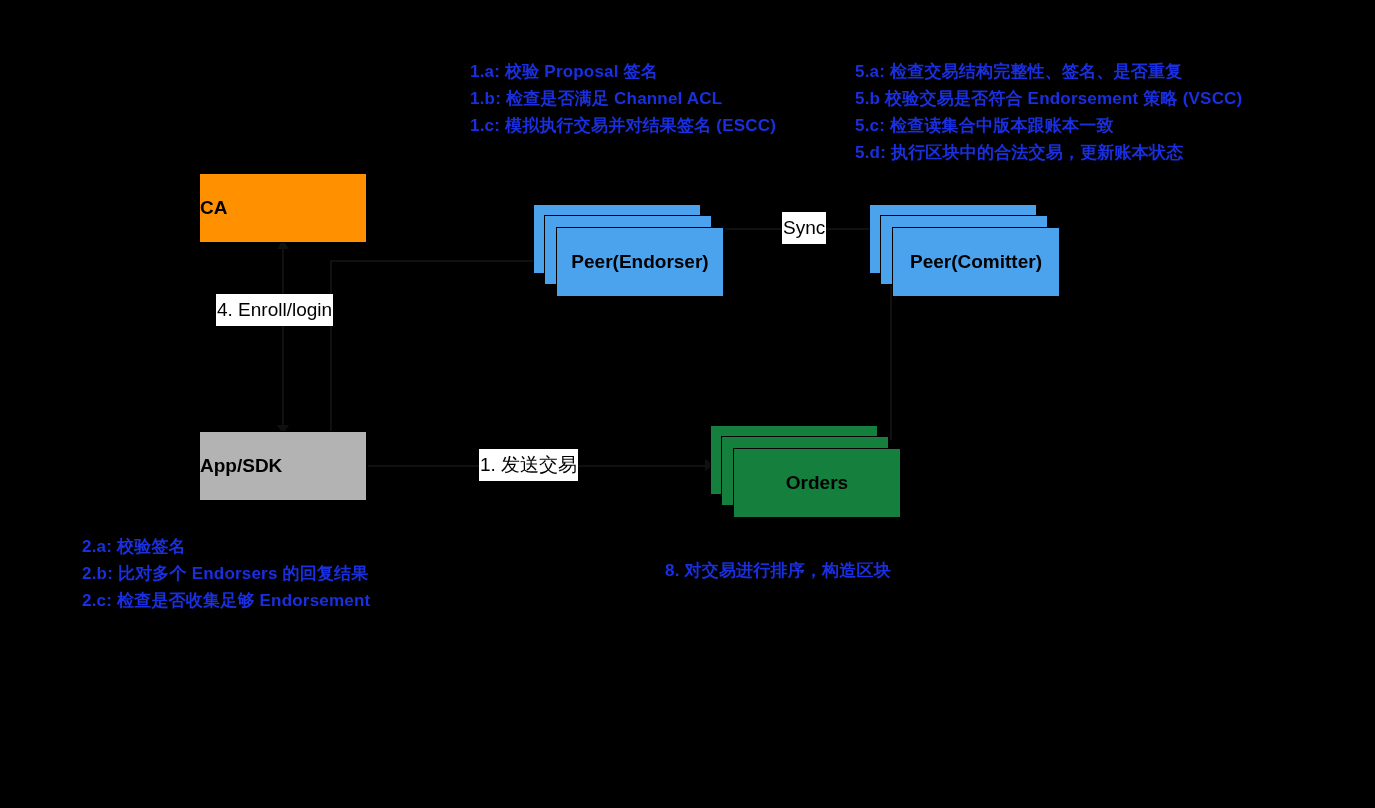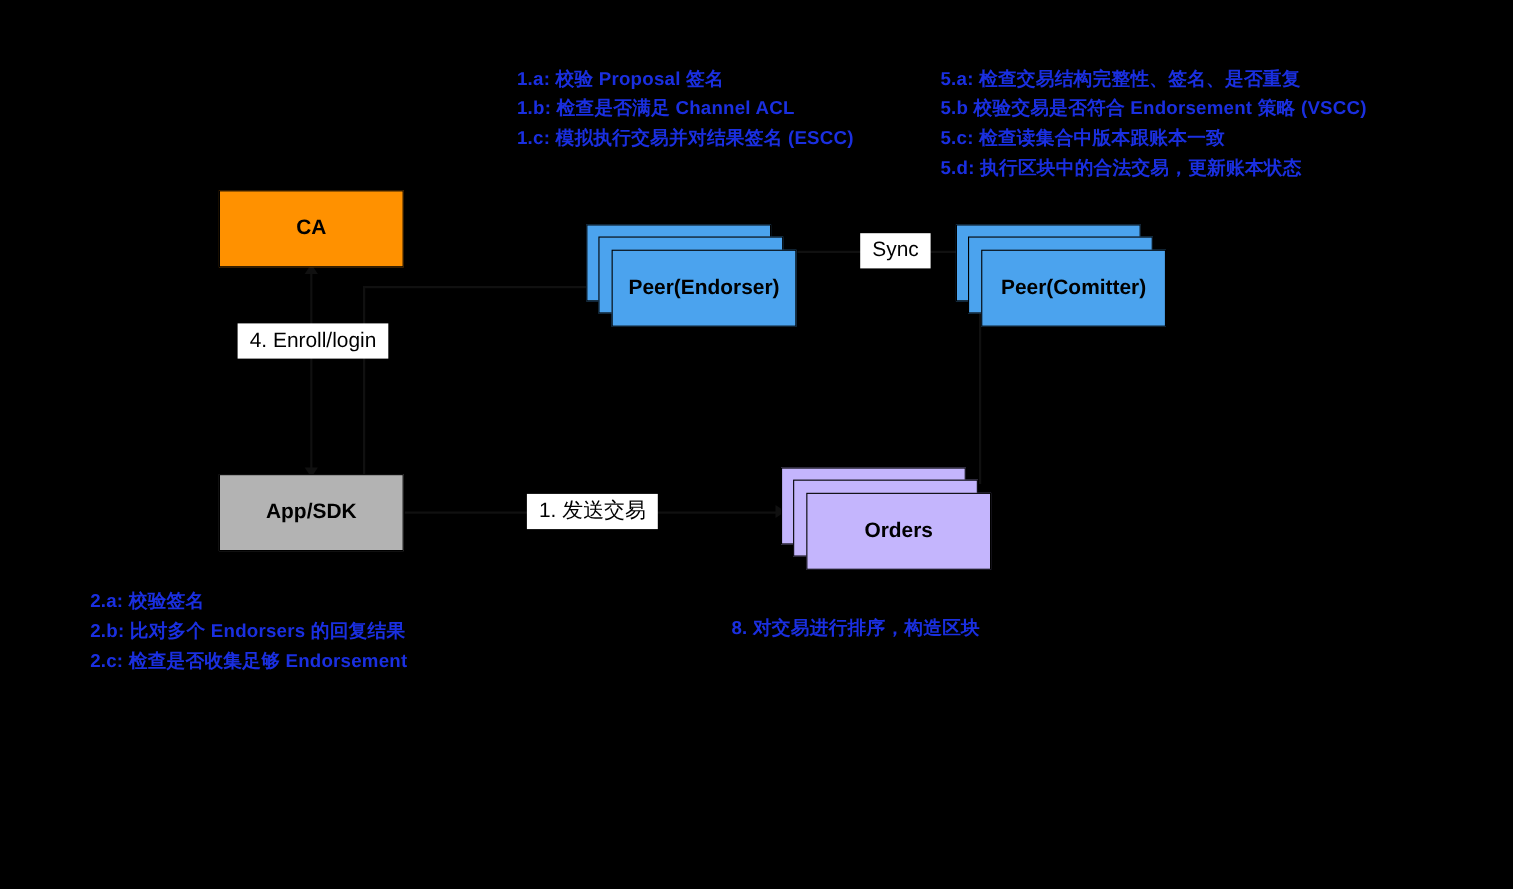--- a/index.html
+++ b/index.html
@@ -29,21 +29,21 @@
   }
   .note div { white-space: nowrap; }
 
   
   .box {
     position: absolute;
     box-sizing: border-box;
     border: 1px solid #000000;
     display: flex;
     align-items: center;
-    justify-content: center;
+    justify-content: flex-start;
     color: #000000;
     font-weight: 700;
     font-size: 19px;
   }
   .box.ca      { background: #ff9100; }
   .box.appsdk  { background: #b3b3b3; }
 
   
   .stack { position: absolute; }
   .stack .card {
@@ -53,21 +53,21 @@
   }
   .stack .card.front {
     display: flex;
     align-items: center;
     justify-content: center;
     color: #000000;
     font-weight: 700;
     font-size: 19px;
   }
   .stack.blue  .card { background: #4ba3ee; margin-top: 36px; }
-  .stack.green .card { background: #c4b5fd; }
+  .stack.green .card { background: #15803d; }
 
   
   .conn {
     position: absolute;
     background: #101010;
   }
   .conn.h { height: 2px; }
   .conn.v { width: 2px; }
   .arrowhead {
     position: absolute;
@@ -86,21 +86,21 @@
     border-width: 9px 6px 0 6px;
     border-color: #101010 transparent transparent transparent;
   }
 
   
   .edge-label {
     position: absolute;
     background: #ffffff;
     color: #000000;
     font-size: 19px;
-    padding: 4px 11px;
+    padding: 4px 1px;
     white-space: nowrap;
     line-height: 1.25;
   }
 
   
   .watermark {
     position: absolute;
     color: #8a8a80;
     font-family: "Liberation Mono", "DejaVu Sans Mono", monospace;
     font-size: 19px;

